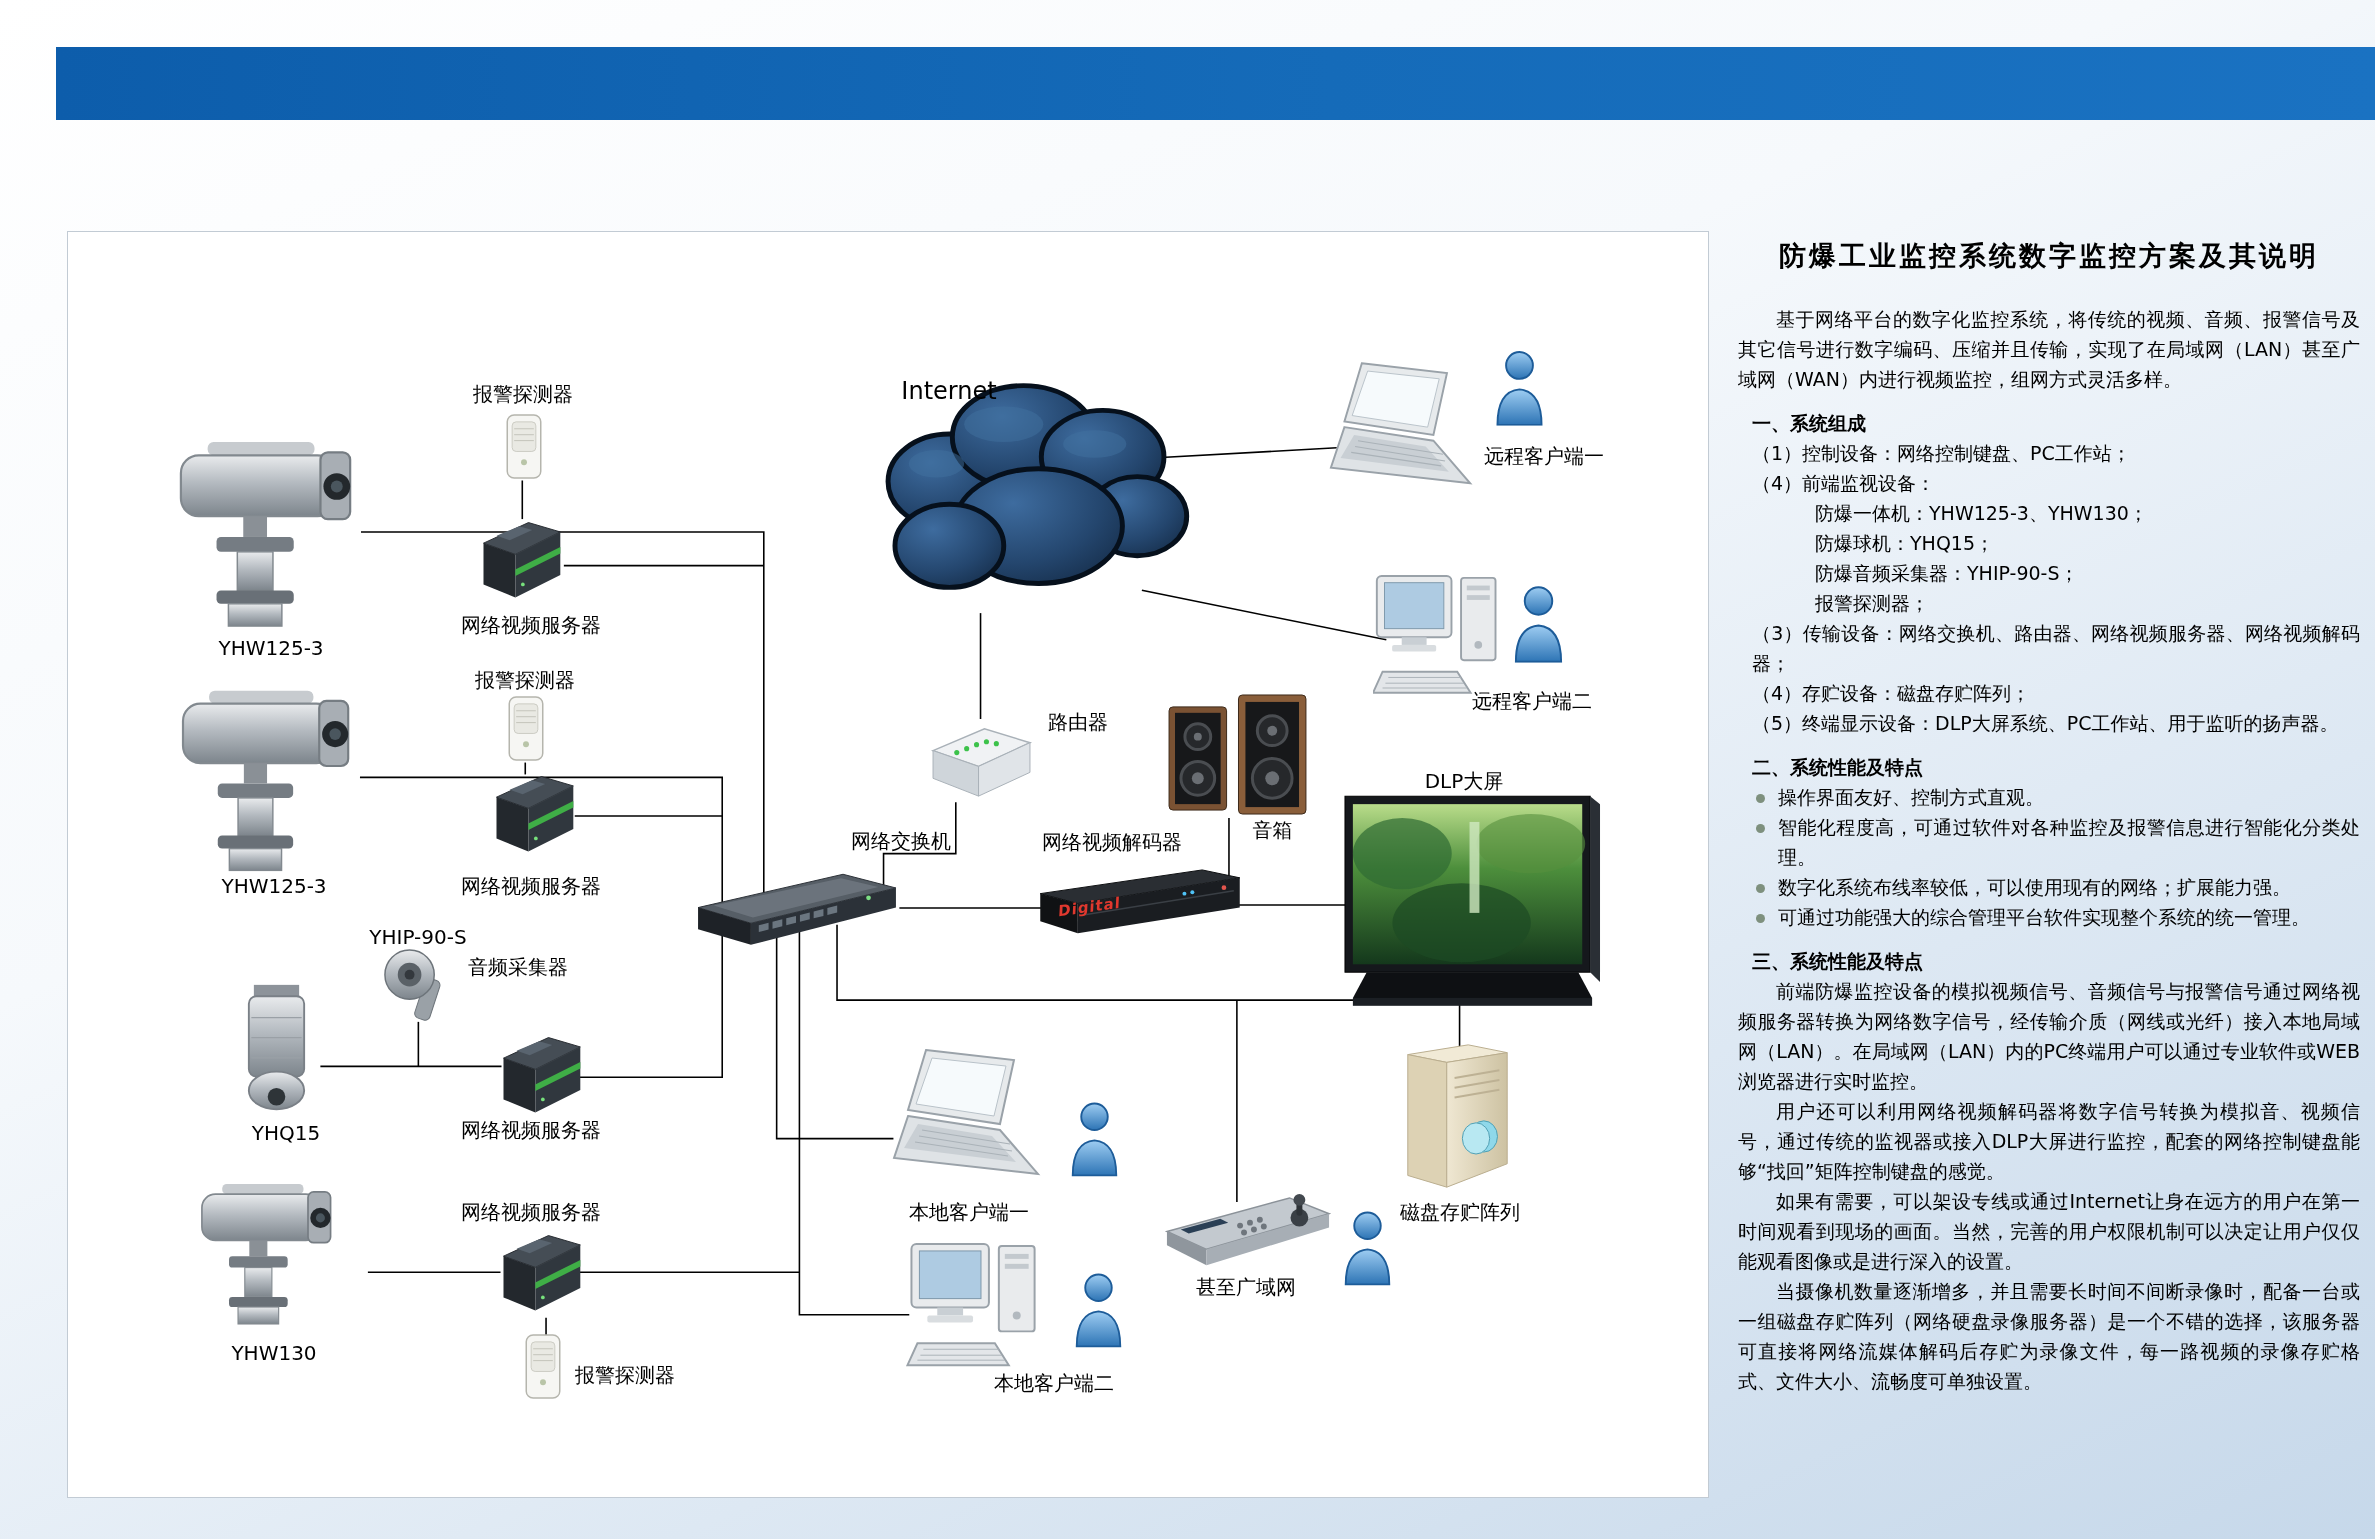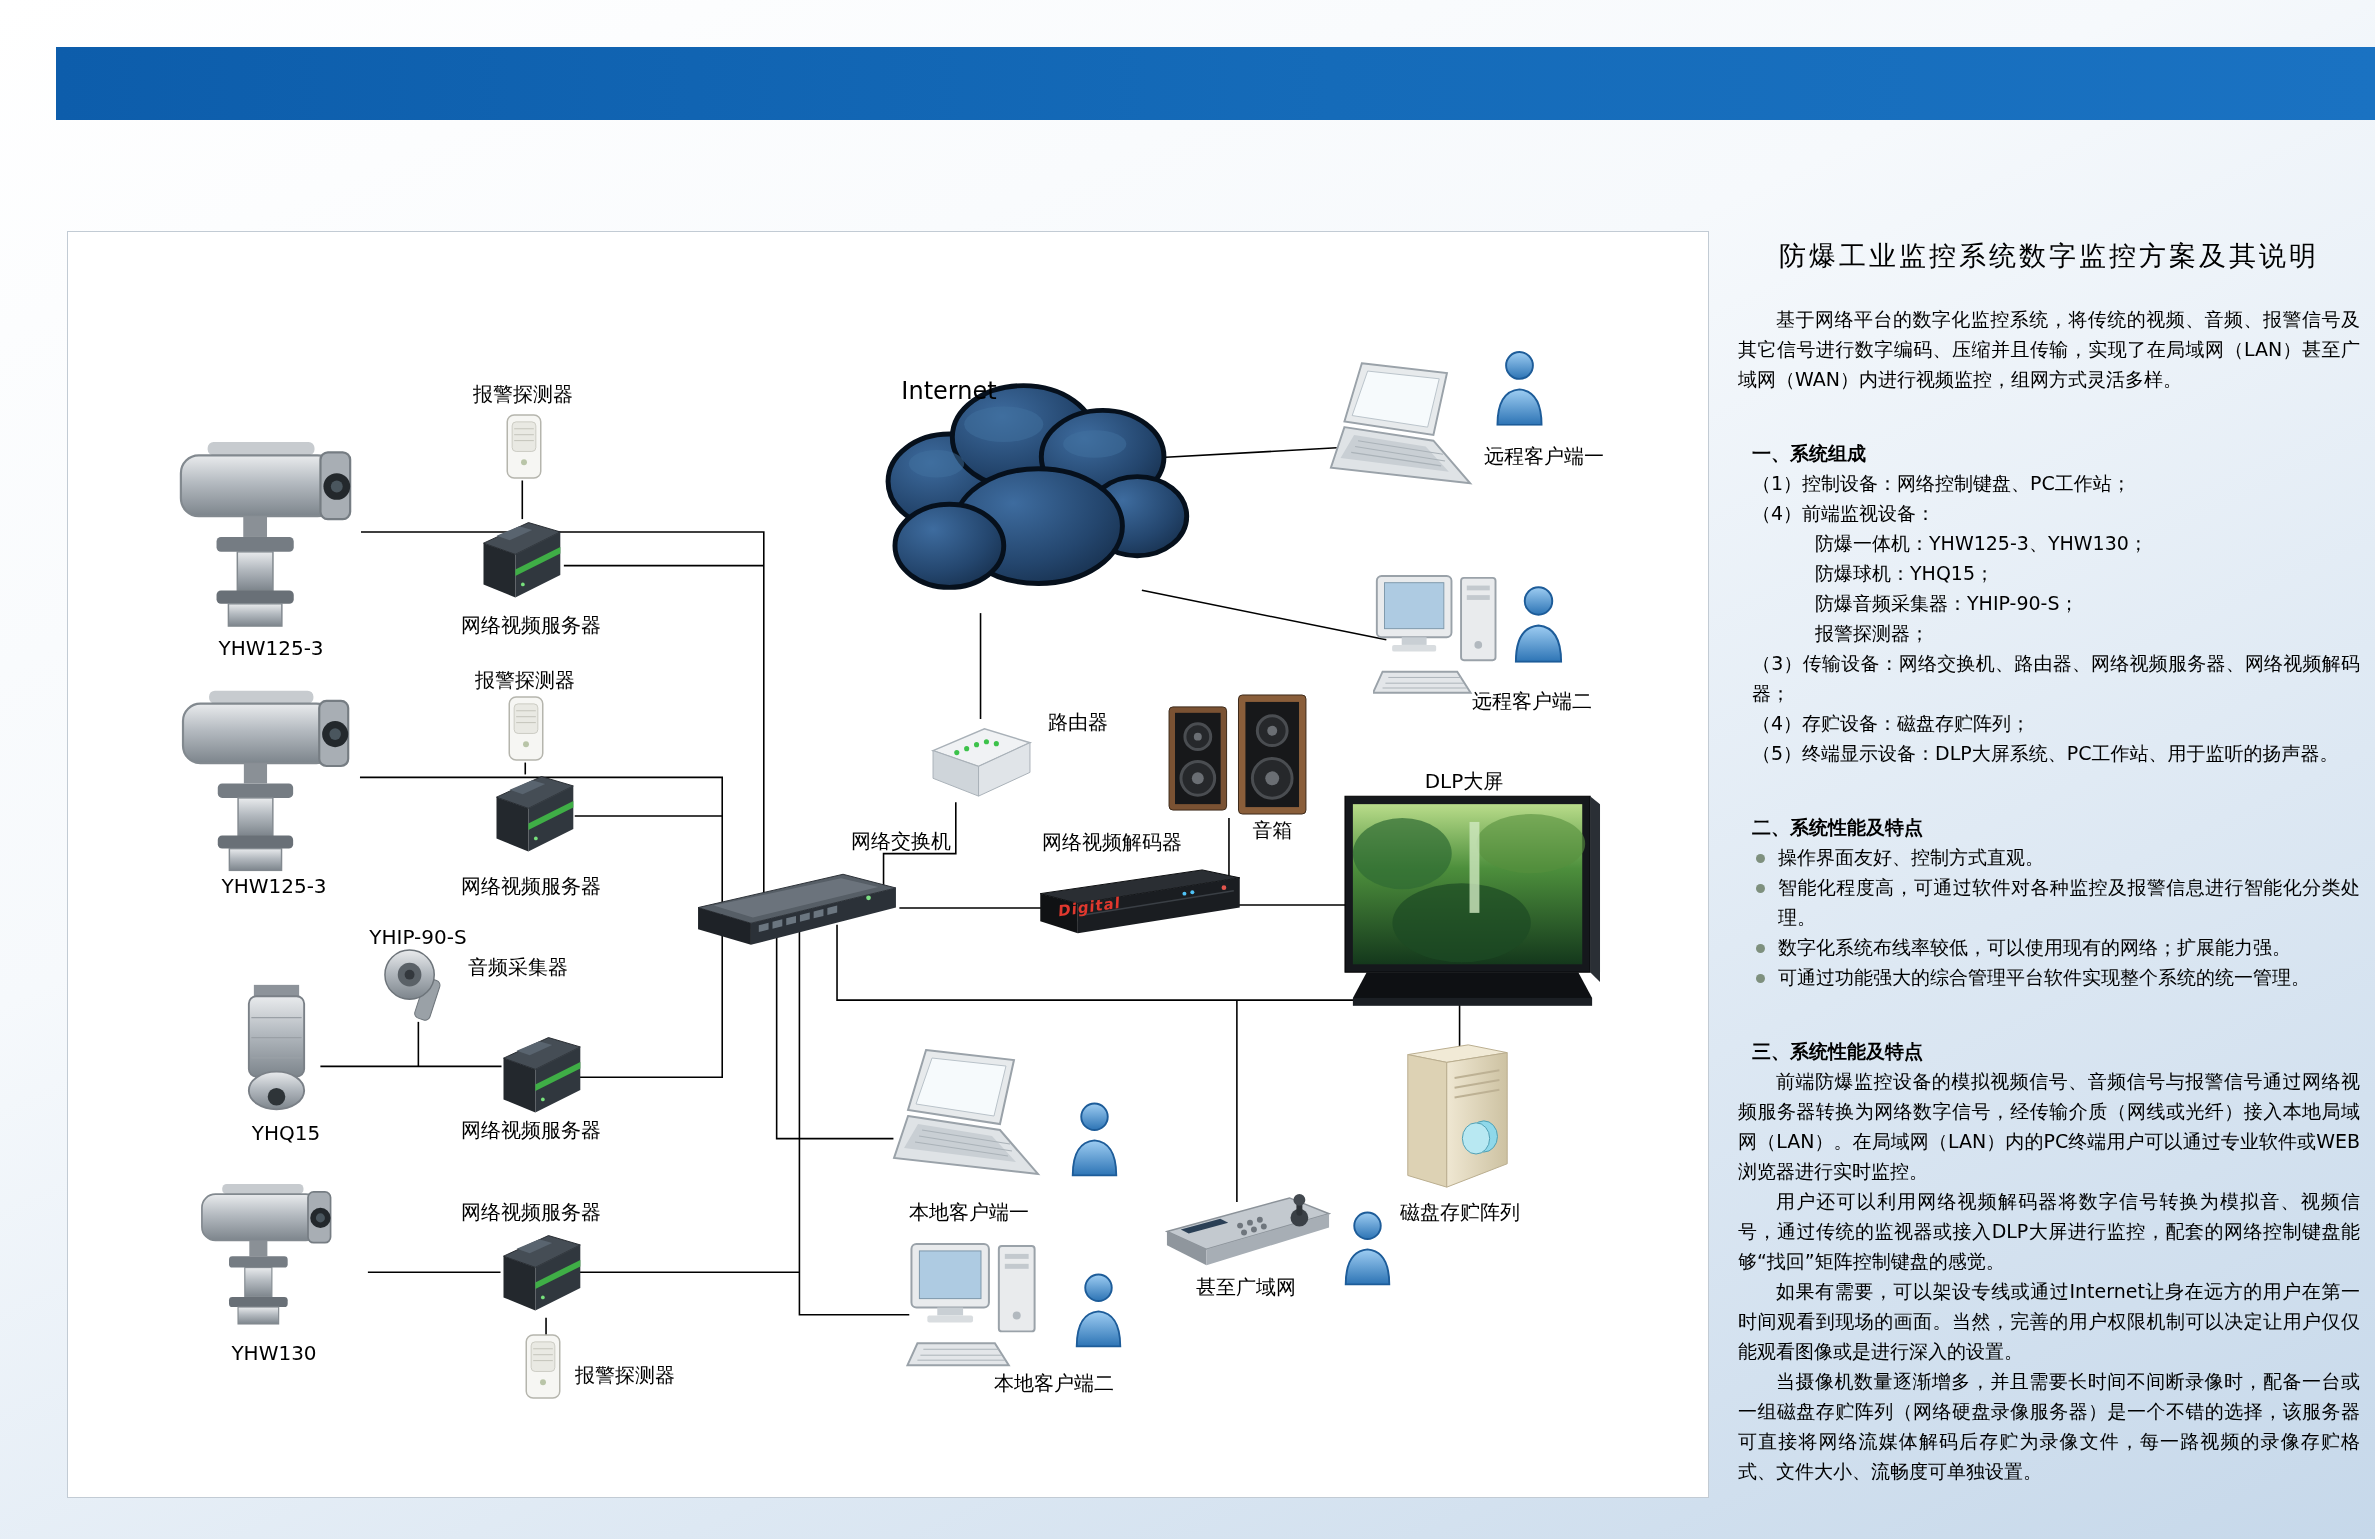--- a/index.html
+++ b/index.html
@@ -17,24 +17,24 @@
   .wires polyline{fill:none;stroke:#000;stroke-width:1.6}
   .dev{position:absolute}
   .dev svg{width:100%;height:100%;display:block;overflow:visible}
   .lbl{position:absolute;font-size:20px;line-height:24px;color:#000;text-align:center;white-space:nowrap}
   .lbl.left{text-align:left}
   .lbl.big{font-weight:normal;font-size:24px}
   .dec-brand{position:absolute;left:22px;top:34px;color:#e0382e;font-size:15px;
     font-weight:bold;font-style:italic;transform:rotate(-8deg);letter-spacing:1px}
   
   .panel{position:absolute;left:1738px;top:238px;width:622px;height:1292px}
-  .panel-title{font-size:27px;font-weight:normal;text-align:center;letter-spacing:3px;margin-bottom:30px}
+  .panel-title{font-size:27px;font-weight:bold;text-align:center;letter-spacing:3px;margin-bottom:30px}
   .panel p,.panel .line,.panel .sec-head,.panel .bullet-line{font-size:19px;line-height:30px;text-align:justify}
   .indent{text-indent:2em}
-  .sec{margin-top:44px}
+  .sec{margin-top:14px}
   .sec-head{font-weight:bold;margin-left:14px}
   .line{margin-left:14px}
   .line.sub{margin-left:77px}
   .bullet-line{position:relative;padding-left:26px;margin-left:14px}
   .bullet-line::before{content:"";position:absolute;left:4px;top:12px;width:9px;height:9px;border-radius:50%;background:#7e907e}
 </style>
 </head>
 <body>
 
 <svg width="0" height="0" style="position:absolute" aria-hidden="true">

